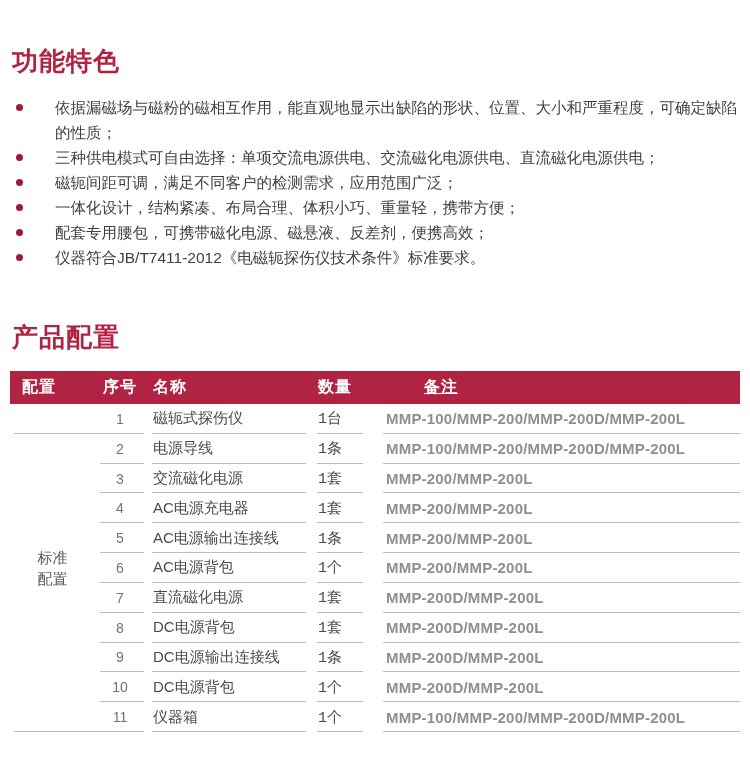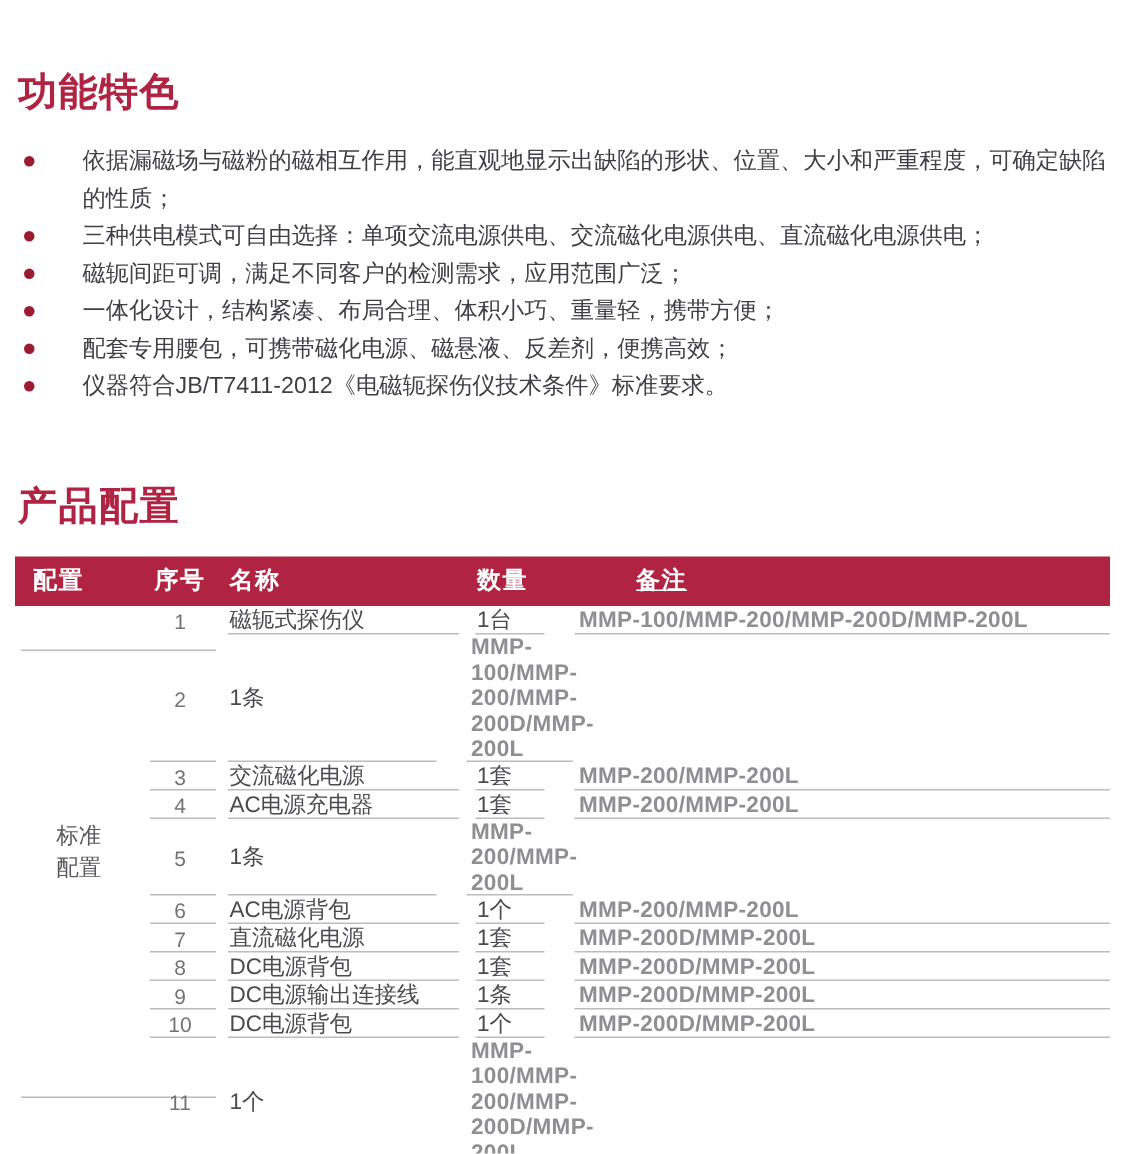--- a/index.html
+++ b/index.html
@@ -56,21 +56,21 @@
   }
   .cell { position:relative; display:flex; align-items:center; }
   .cell::after {
     content:""; position:absolute; bottom:0; height:1px; background:#bcbcbc;
   }
   .c-no { justify-content:center; font-size:14px; color:#737377; }
   .c-no::after { left:5px; right:1px; }
   .trow:first-child .c-no::after, .trow:last-child .c-no::after { display:none; }
   .c-name { padding-left:8px; font-size:15px; color:#4b4b4f; }
   .c-name::after { left:7px; right:4px; }
-  .c-qty { padding-left:8px; font-size:15px; color:#4b4b4f; }
+  .c-qty { padding-left:8px; font-size:15px; color:#4b4b4f;font-family:Liberation Mono, monospace; }
   .c-qty::after { left:7px; right:19px; }
   .c-remark { padding-left:4px; font-size:15px; color:#8f8f93; letter-spacing:0.2px;font-weight:bold; }
   .c-remark::after { left:1px; right:0; }
 
   .config-line { position:absolute; left:4px; width:130px; height:1px; background:#bcbcbc; }
   .config-line-top { top:29px; }
   .config-line-bottom { bottom:0; }
 </style>
 </head>
 <body>
@@ -131,37 +131,39 @@
 
       <div class="rows-col">
           <div class="trow">
             <div class="cell c-no">1</div>
             <div class="cell c-name">磁轭式探伤仪</div>
             <div class="cell c-qty">1台</div>
             <div class="cell c-remark">MMP-100/MMP-200/MMP-200D/MMP-200L</div>
           </div>
           <div class="trow">
             <div class="cell c-no">2</div>
+            <div class="cell c-name">电源导线</div>
             <div class="cell c-qty">1条</div>
             <div class="cell c-remark">MMP-100/MMP-200/MMP-200D/MMP-200L</div>
           </div>
           <div class="trow">
             <div class="cell c-no">3</div>
             <div class="cell c-name">交流磁化电源</div>
             <div class="cell c-qty">1套</div>
             <div class="cell c-remark">MMP-200/MMP-200L</div>
           </div>
           <div class="trow">
             <div class="cell c-no">4</div>
             <div class="cell c-name">AC电源充电器</div>
             <div class="cell c-qty">1套</div>
             <div class="cell c-remark">MMP-200/MMP-200L</div>
           </div>
           <div class="trow">
             <div class="cell c-no">5</div>
+            <div class="cell c-name">AC电源输出连接线</div>
             <div class="cell c-qty">1条</div>
             <div class="cell c-remark">MMP-200/MMP-200L</div>
           </div>
           <div class="trow">
             <div class="cell c-no">6</div>
             <div class="cell c-name">AC电源背包</div>
             <div class="cell c-qty">1个</div>
             <div class="cell c-remark">MMP-200/MMP-200L</div>
           </div>
           <div class="trow">
@@ -183,20 +185,21 @@
             <div class="cell c-remark">MMP-200D/MMP-200L</div>
           </div>
           <div class="trow">
             <div class="cell c-no">10</div>
             <div class="cell c-name">DC电源背包</div>
             <div class="cell c-qty">1个</div>
             <div class="cell c-remark">MMP-200D/MMP-200L</div>
           </div>
           <div class="trow">
             <div class="cell c-no">11</div>
+            <div class="cell c-name">仪器箱</div>
             <div class="cell c-qty">1个</div>
             <div class="cell c-remark">MMP-100/MMP-200/MMP-200D/MMP-200L</div>
           </div>
         </div>
     </div>
 
   </div>
 
 </div>
 

